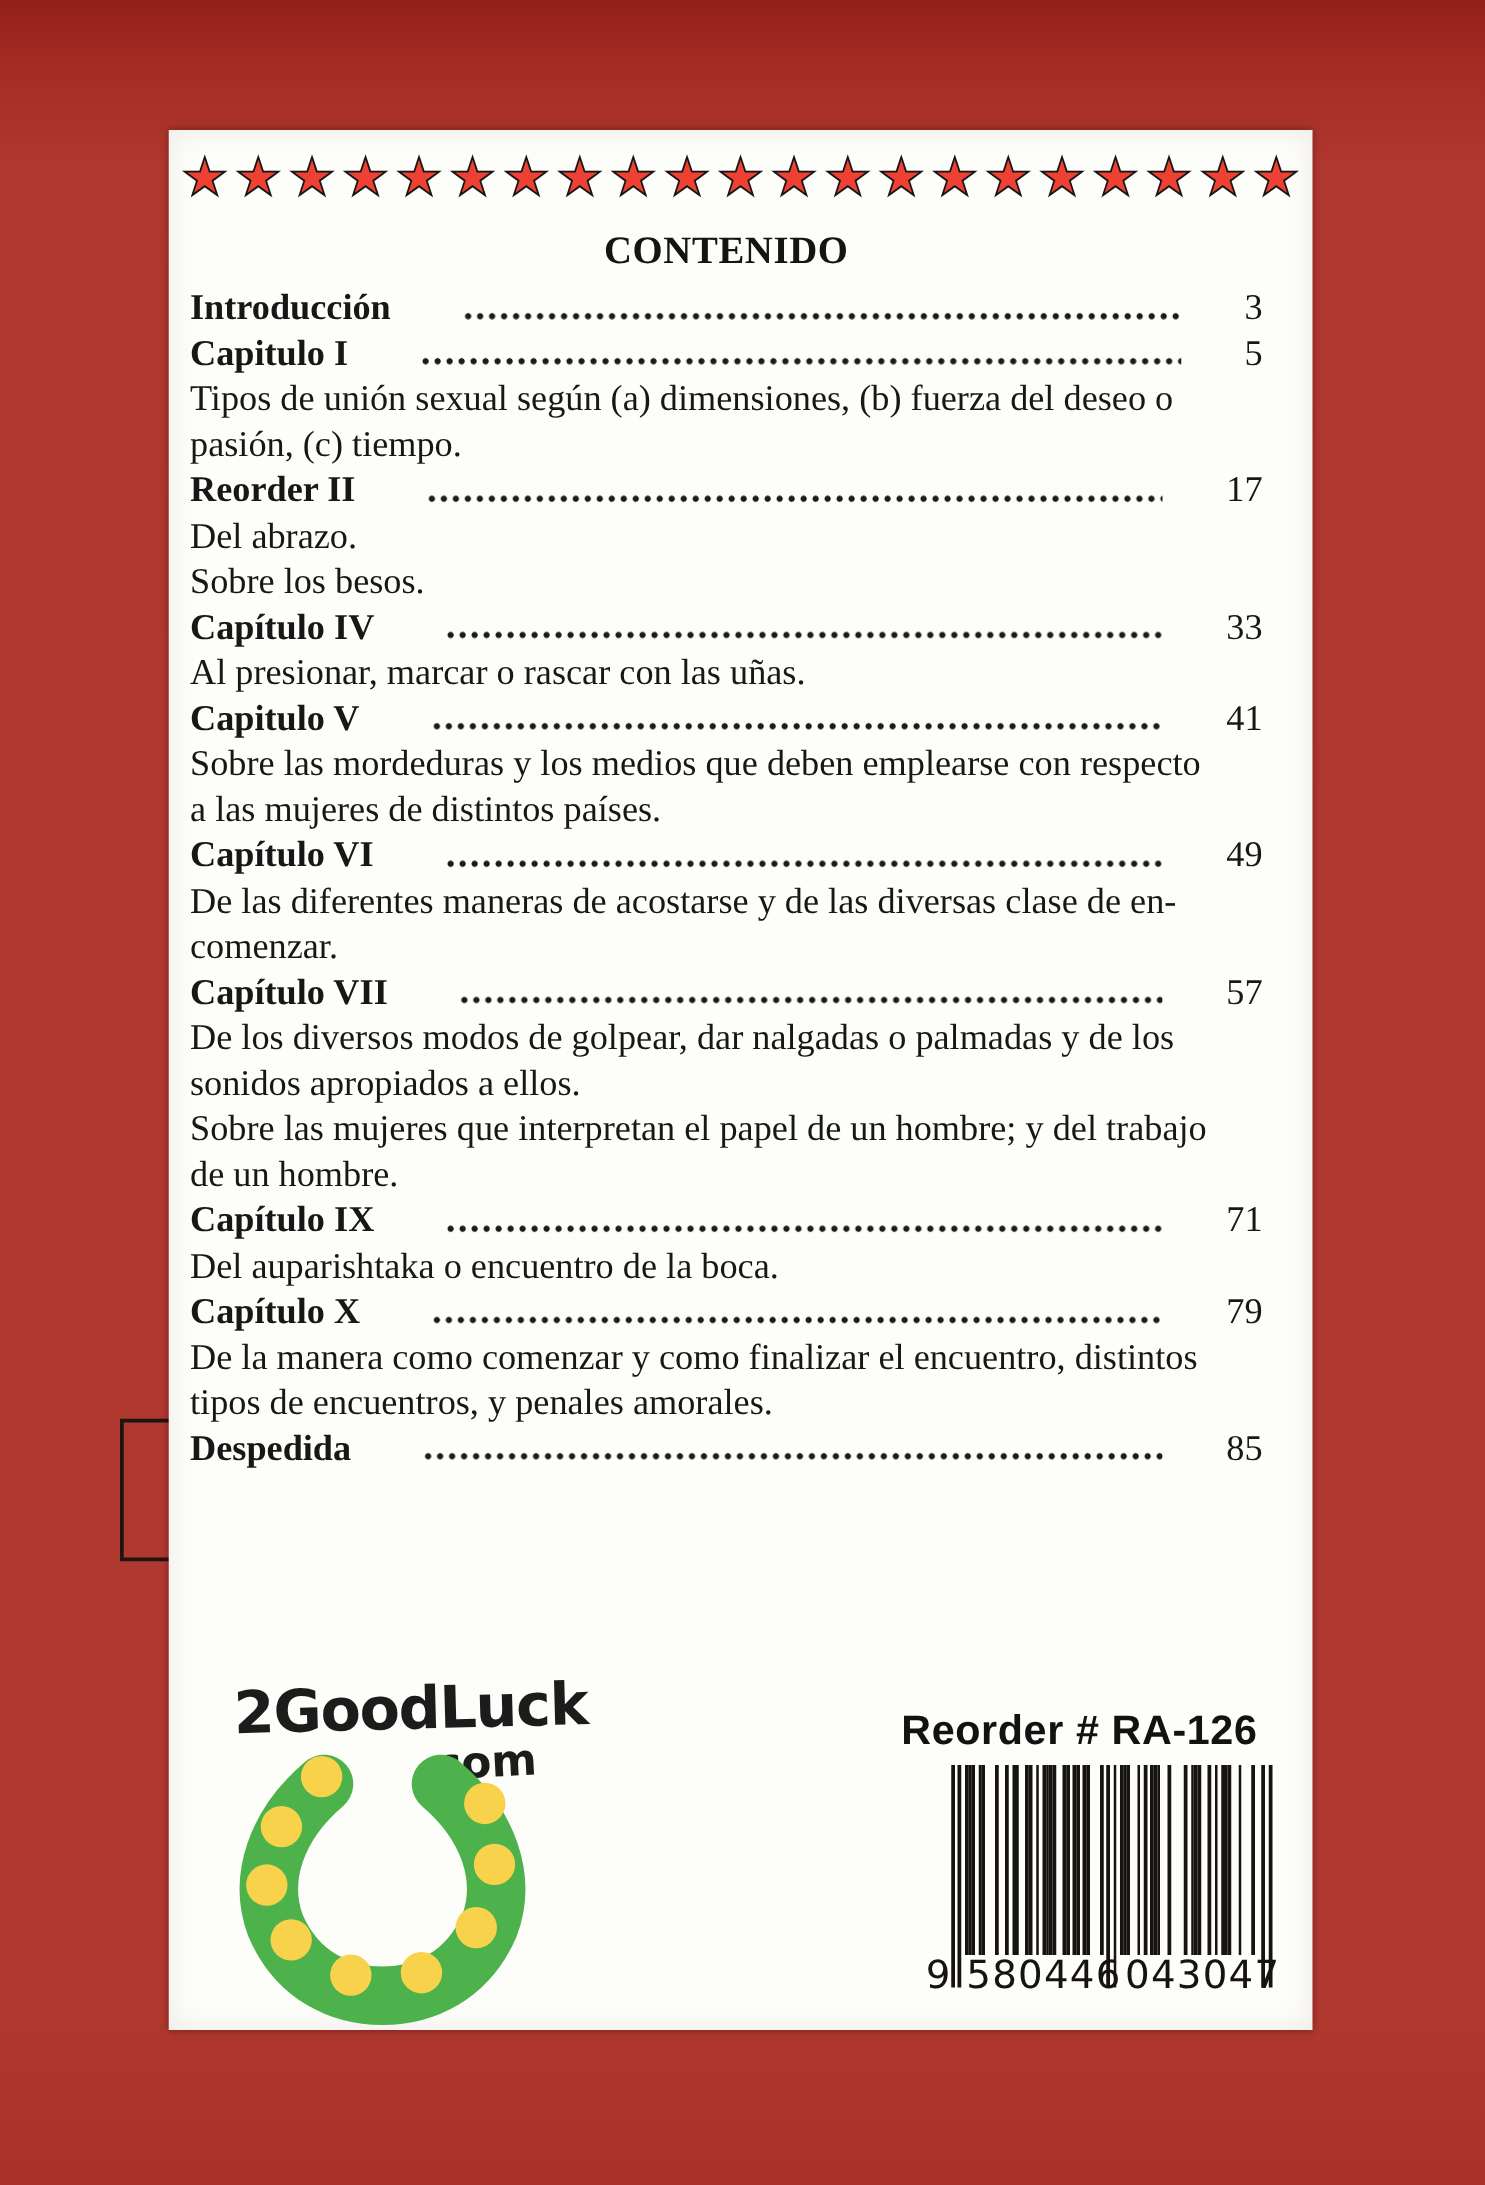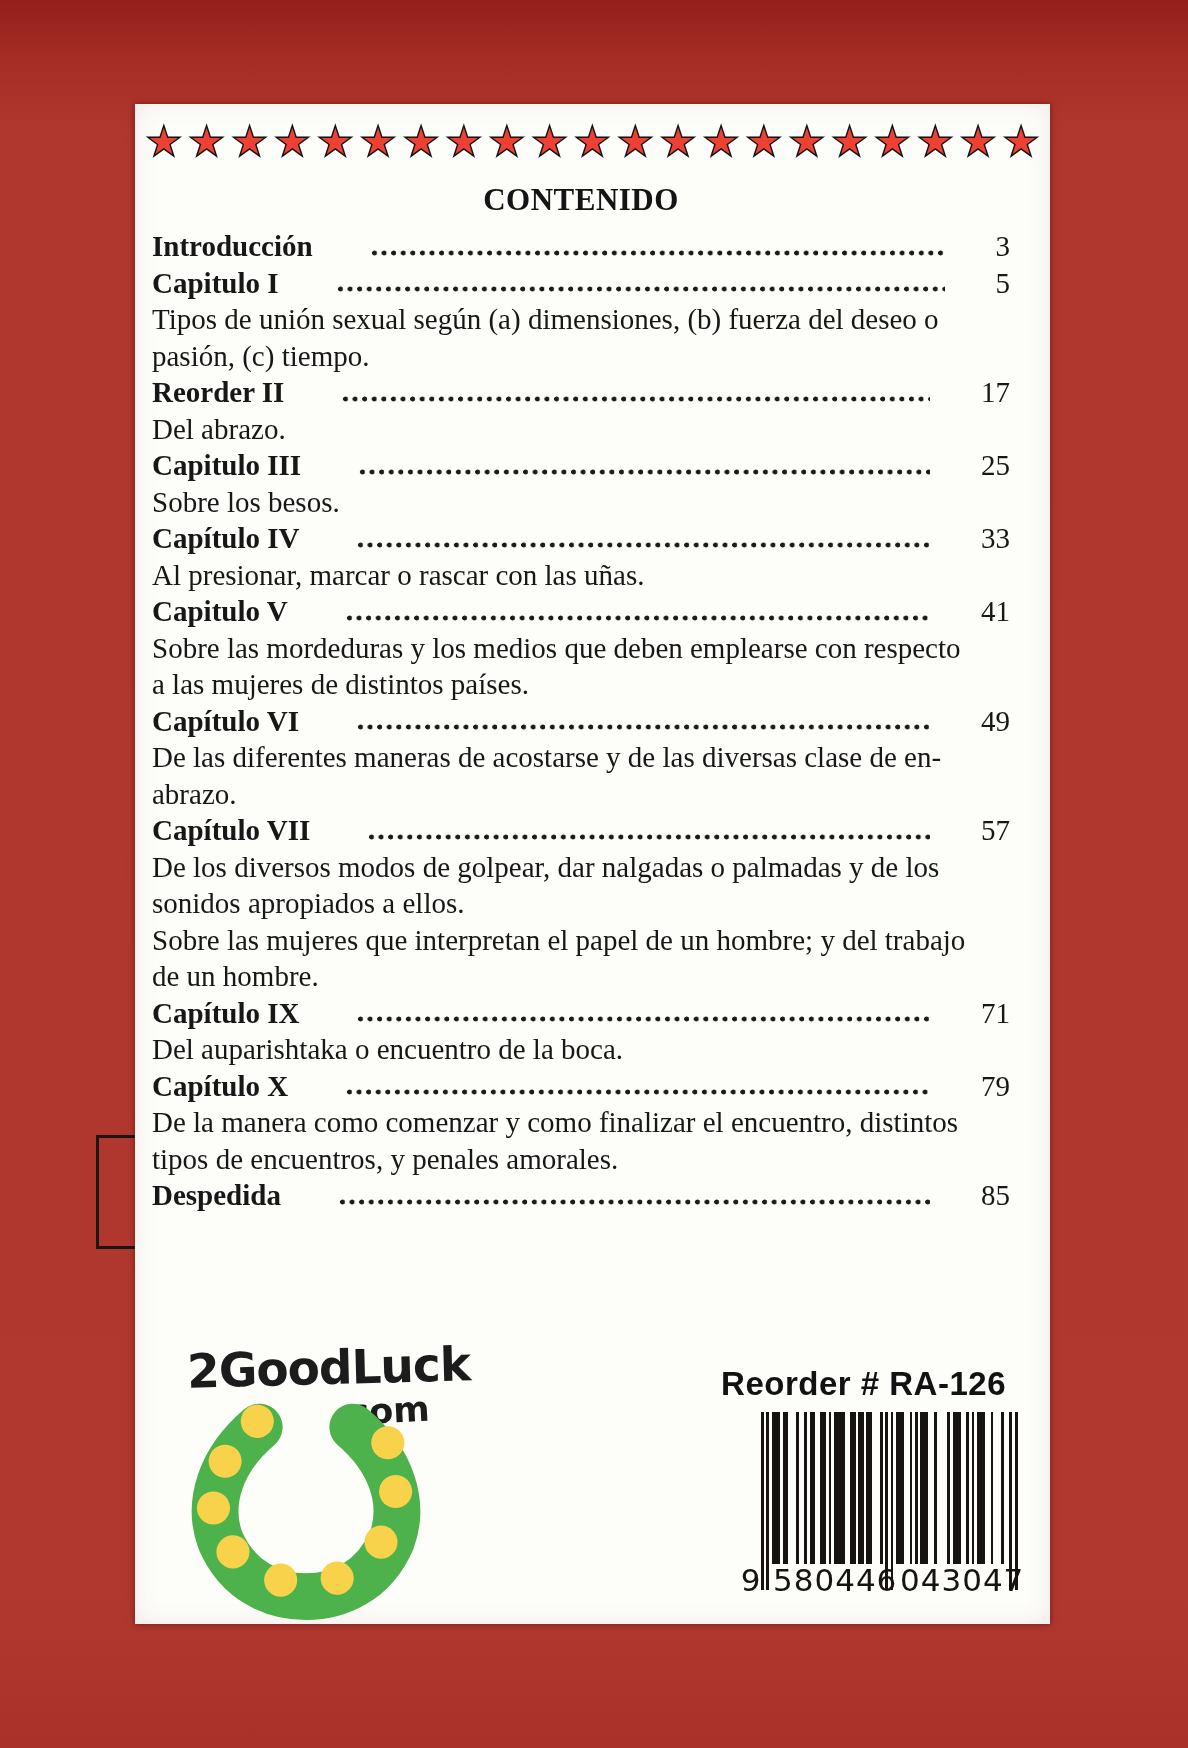--- a/index.html
+++ b/index.html
@@ -116,46 +116,41 @@
         <span class="toc-page">5</span>
       </div>
       <div class="toc-desc">Tipos de unión sexual según (a) dimensiones, (b) fuerza del deseo o</div>
       <div class="toc-desc">pasión, (c) tiempo.</div>
       <div class="toc-row">
         <span class="toc-label">Reorder II</span>
         <span class="toc-leader"></span>
         <span class="toc-page">17</span>
       </div>
       <div class="toc-desc">Del abrazo.</div>
-      <div class="toc-row">
-        <span class="toc-label">Capitulo III</span>
-        <span class="toc-leader"></span>
-        <span class="toc-page">25</span>
-      </div>
       <div class="toc-desc">Sobre los besos.</div>
       <div class="toc-row">
         <span class="toc-label">Capítulo IV</span>
         <span class="toc-leader"></span>
         <span class="toc-page">33</span>
       </div>
       <div class="toc-desc">Al presionar, marcar o rascar con las uñas.</div>
       <div class="toc-row">
         <span class="toc-label">Capitulo V</span>
         <span class="toc-leader"></span>
         <span class="toc-page">41</span>
       </div>
       <div class="toc-desc">Sobre las mordeduras y los medios que deben emplearse con respecto</div>
       <div class="toc-desc">a las mujeres de distintos países.</div>
       <div class="toc-row">
         <span class="toc-label">Capítulo VI</span>
         <span class="toc-leader"></span>
         <span class="toc-page">49</span>
       </div>
       <div class="toc-desc">De las diferentes maneras de acostarse y de las diversas clase de en-</div>
-      <div class="toc-desc">abrazo.</div>
+      <div class="toc-desc">comenzar.</div>
       <div class="toc-row">
         <span class="toc-label">Capítulo VII</span>
         <span class="toc-leader"></span>
         <span class="toc-page">57</span>
       </div>
       <div class="toc-desc">De los diversos modos de golpear, dar nalgadas o palmadas y de los</div>
       <div class="toc-desc">sonidos apropiados a ellos.</div>
       <div class="toc-desc">Sobre las mujeres que interpretan el papel de un hombre; y del trabajo</div>
       <div class="toc-desc">de un hombre.</div>
       <div class="toc-row">

